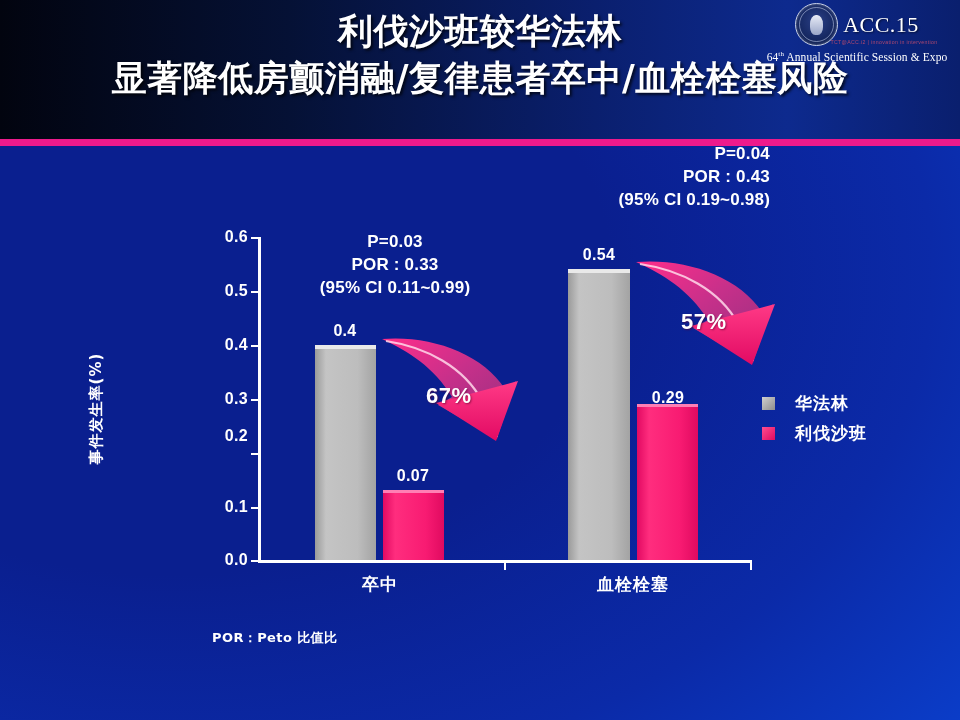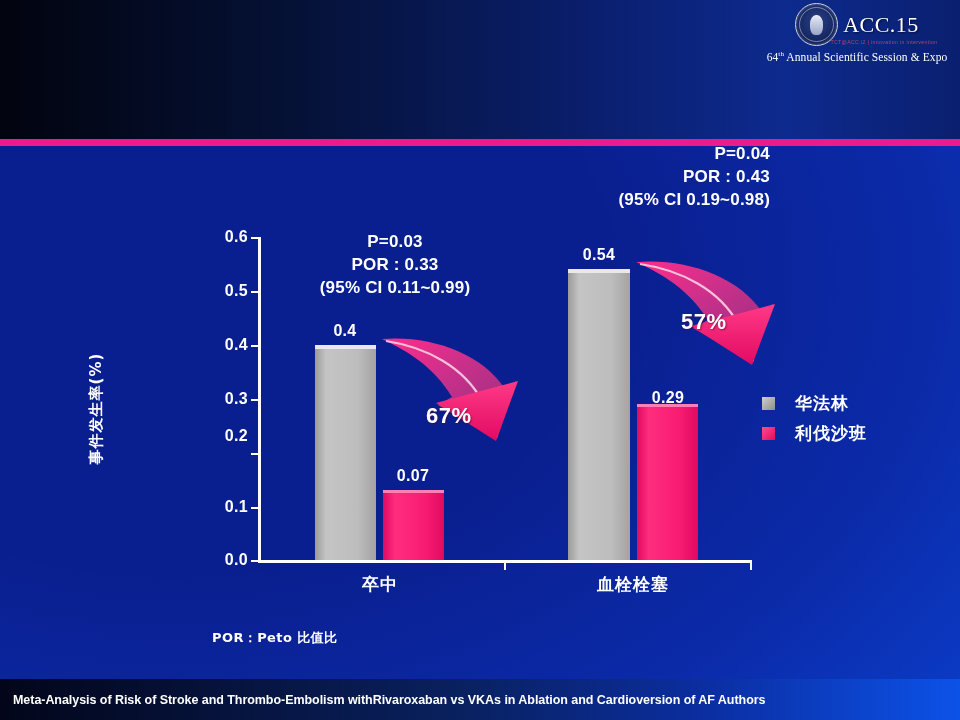--- a/index.html
+++ b/index.html
@@ -265,20 +265,24 @@
     letter-spacing: -0.05px;
     white-space: nowrap;
   }
 </style>
 </head>
 <body>
 
 <div id="slide">
 
   <div id="header">
+    <div id="title-block">
+      <div>利伐沙班较华法林</div>
+      <div id="title-line2">显著降低房颤消融/复律患者卒中/血栓栓塞风险</div>
+    </div>
 
     <div id="logo">
       <div id="logo-row">
         <div id="logo-seal">
           <div id="logo-seal-ring"></div>
         </div>
         <div id="logo-acc">ACC.15</div>
       </div>
       <div id="logo-sub">TCT@ACC.i2 | innovation in intervention</div>
       <div id="logo-tag"><span>64</span><sup>th</sup><span> Annual Scientific Session &amp; Expo</span></div>
@@ -352,21 +356,21 @@
           </linearGradient>
           <linearGradient id="hgrad1" x1="0" y1="0" x2="0" y2="1">
             <stop offset="0%" stop-color="#ff3a86"></stop>
             <stop offset="100%" stop-color="#e20a63"></stop>
           </linearGradient>
         </defs>
         <path d="M4 8 C 52 4, 104 22, 127 58 L 138 50 L 119 108 L 60 74 L 74 66 C 56 36, 30 20, 4 8 Z" fill="url(#agrad1)"></path>
         <path d="M8 10 C 48 16, 86 36, 104 70 L 119 106" fill="none" stroke="#ffd9ea" stroke-width="2.2" opacity=".85"></path>
         <path d="M58 72 L 140 50 L 118 110 Z" fill="url(#hgrad1)"></path>
       </svg>
-      <div class="arrow-pct" style="left:48px; top:72px;">67%</div>
+      <div class="arrow-pct" style="left:48px; top:52px;">67%</div>
     </div>
 
     <div class="arrow-wrap" style="left:632px; top:115px; width:148px; height:136px;">
       <svg width="148" height="136" viewBox="0 0 148 136">
         <defs>
           <linearGradient id="agrad2" x1="0" y1="0" x2="1" y2="1">
             <stop offset="0%" stop-color="#ff2d8a"></stop>
             <stop offset="45%" stop-color="#c7308a"></stop>
             <stop offset="100%" stop-color="#8e2f7e"></stop>
           </linearGradient>
@@ -389,17 +393,14 @@
       </div>
       <div class="legend-row">
         <div class="legend-swatch pink"></div>
         <div class="legend-text">利伐沙班</div>
       </div>
     </div>
 
     <div id="por-note">POR：Peto 比值比</div>
   </div>
 
-  <div id="footer-inner">
-    <div id="footer-text">Meta-Analysis of Risk of Stroke and Thrombo-Embolism withRivaroxaban vs VKAs in Ablation and Cardioversion of AF Authors</div>
-  </div>
 
 </div>
 
 </body></html>

